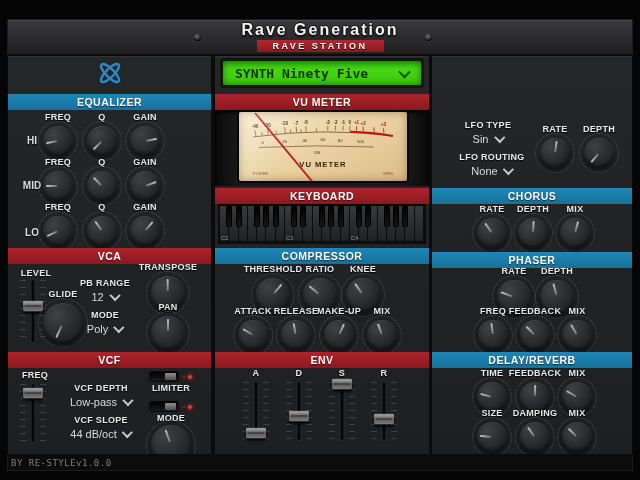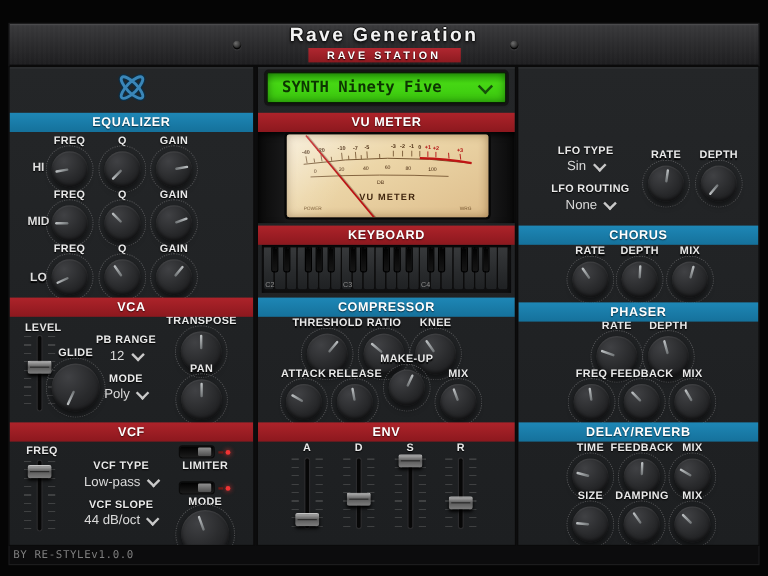--- a/index.html
+++ b/index.html
@@ -263,21 +263,21 @@
     <div class="hdr red" style="top:296px">VCF</div>
 
     <span class="albl" style="left:27px;top:314px">FREQ</span>
     <div class="slu" style="left:25px;top:328px">
       <div class="track" style="height:58px">
         <div class="handle" style="top: 15%;"></div>
       </div>
     </div>
 
     <div class="dd" style="left:93px;top:327px">
-      <span class="kl">VCF TYPE</span>
+      <span class="kl">VCF DEPTH</span>
       <span class="dv">
             <span>Low-pass</span>
             <i class="chev"></i>
           </span>
     </div>
     <div class="dd" style="left:93px;top:359px">
       <span class="kl">VCF SLOPE</span>
       <span class="dv">
             <span>44 dB/oct</span>
             <i class="chev"></i>
@@ -466,21 +466,21 @@
           </div>
     </div>
     <div class="ku" style="left:81px;top:250px">
       <span class="kl">RELEASE</span>
       <div class="knob sm" style="--a:-10deg">
             <i class="ring"></i>
             <i class="cap"></i>
             <i class="ptr"></i>
           </div>
     </div>
-    <div class="ku" style="left:124px;top:238px">
+    <div class="ku" style="left:124px;top:250px">
       <span class="kl">MAKE-UP</span>
       <div class="knob sm" style="--a:25deg">
             <i class="ring"></i>
             <i class="cap"></i>
             <i class="ptr"></i>
           </div>
     </div>
     <div class="ku" style="left:167px;top:250px">
       <span class="kl">MIX</span>
       <div class="knob sm" style="--a:-20deg">

